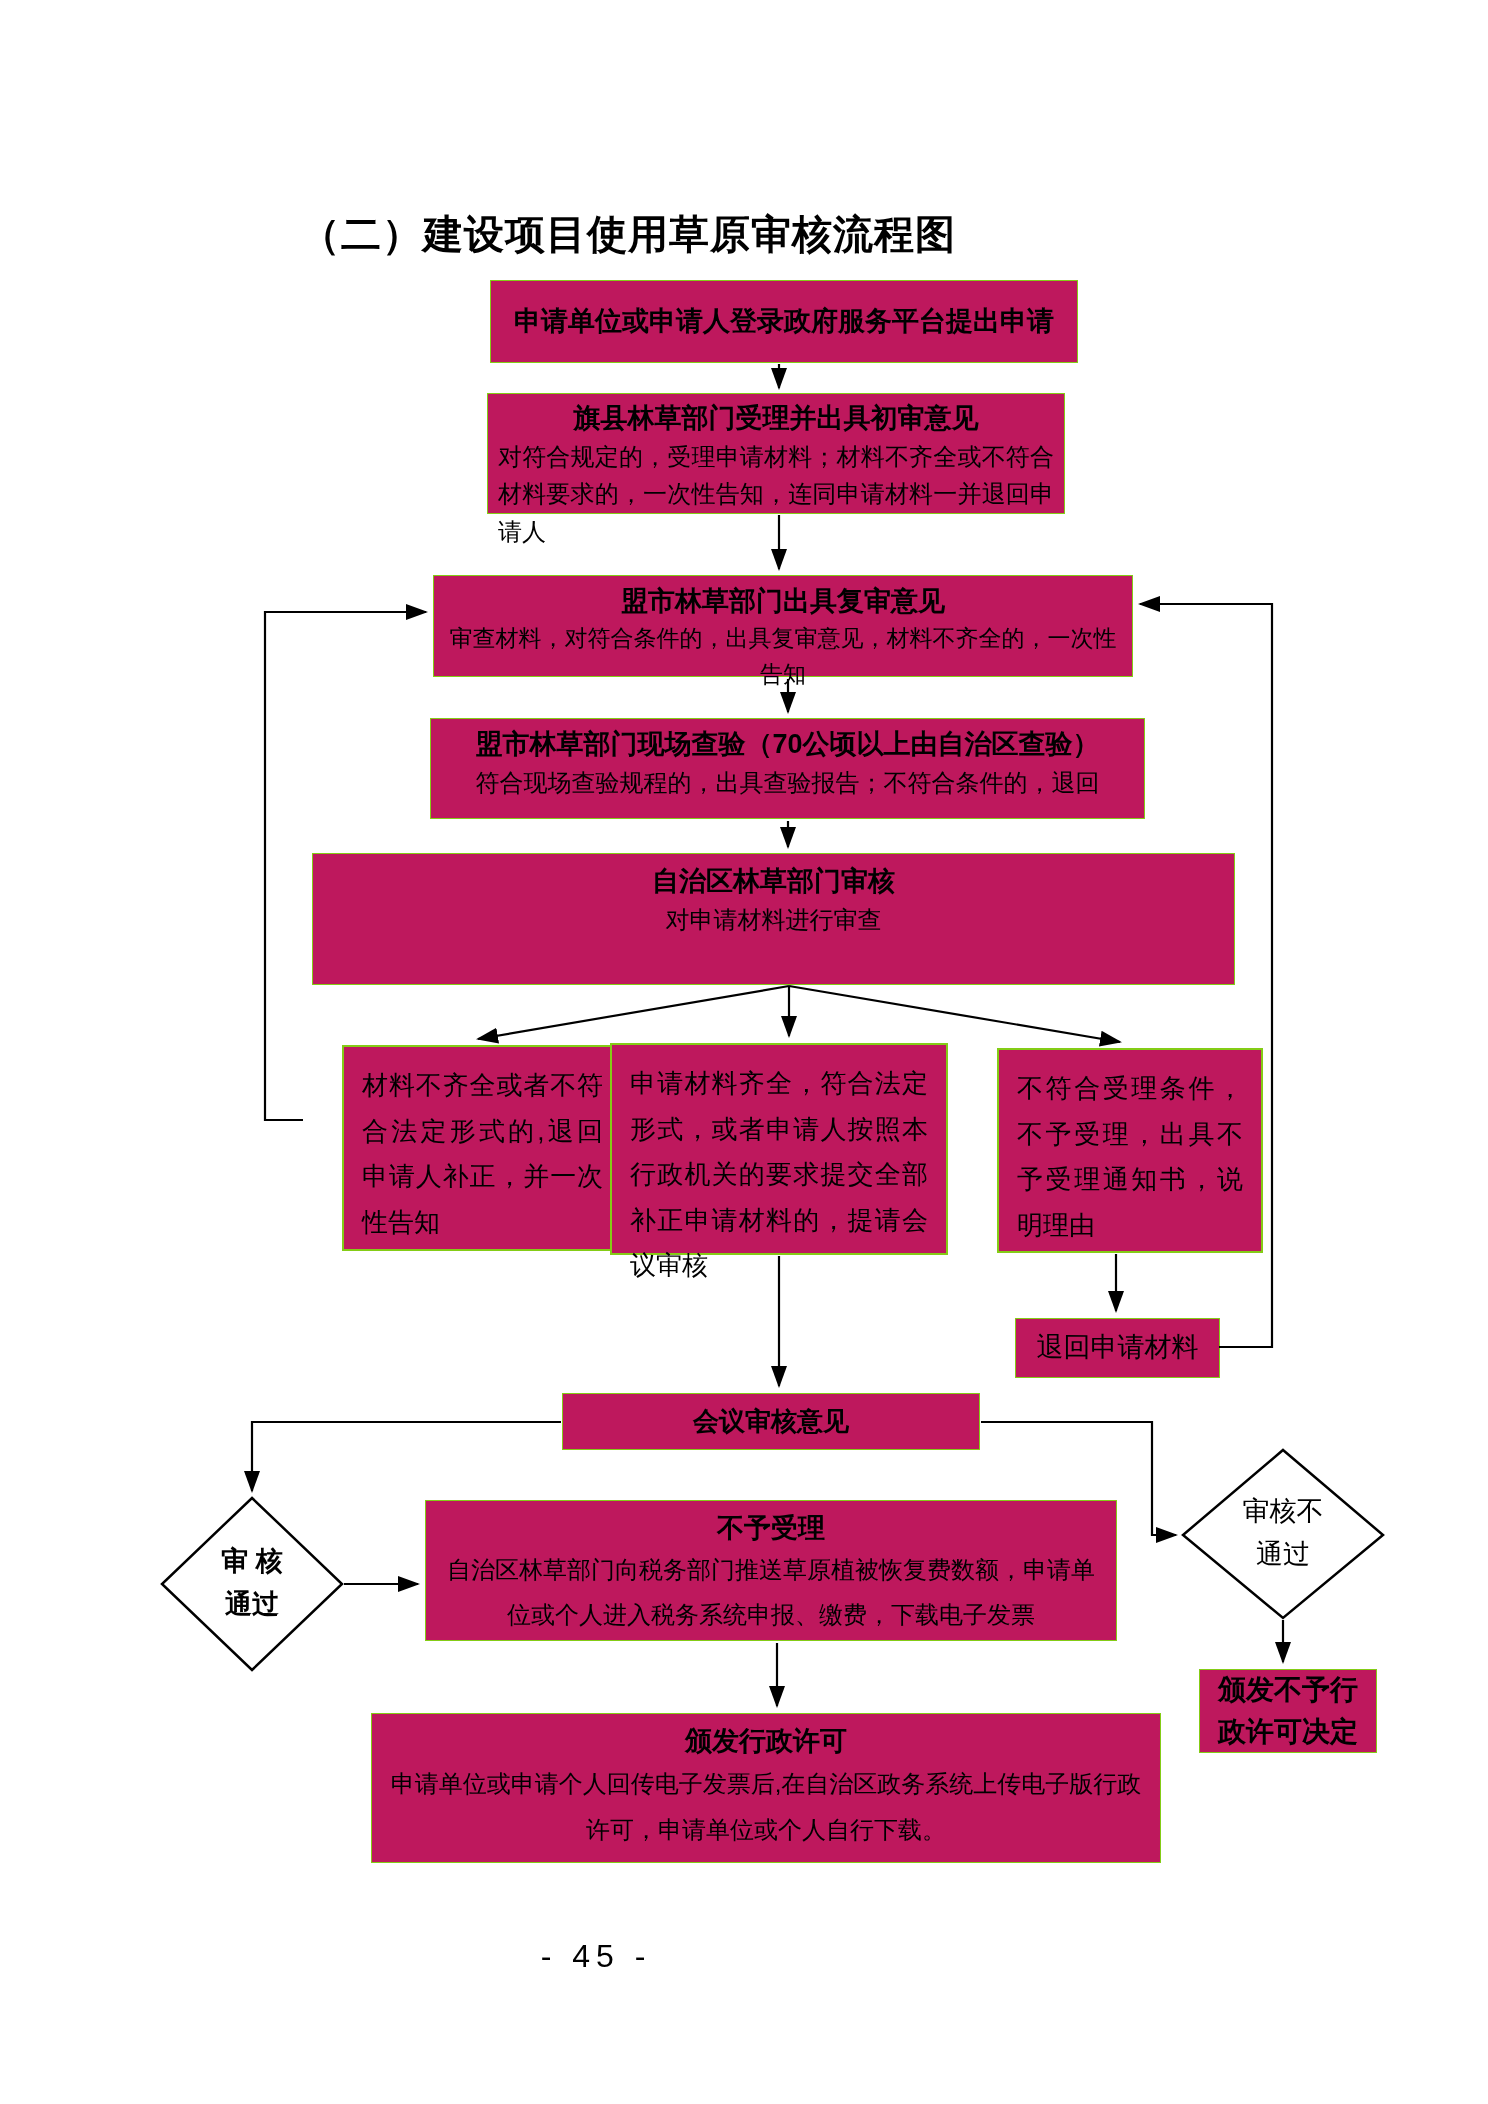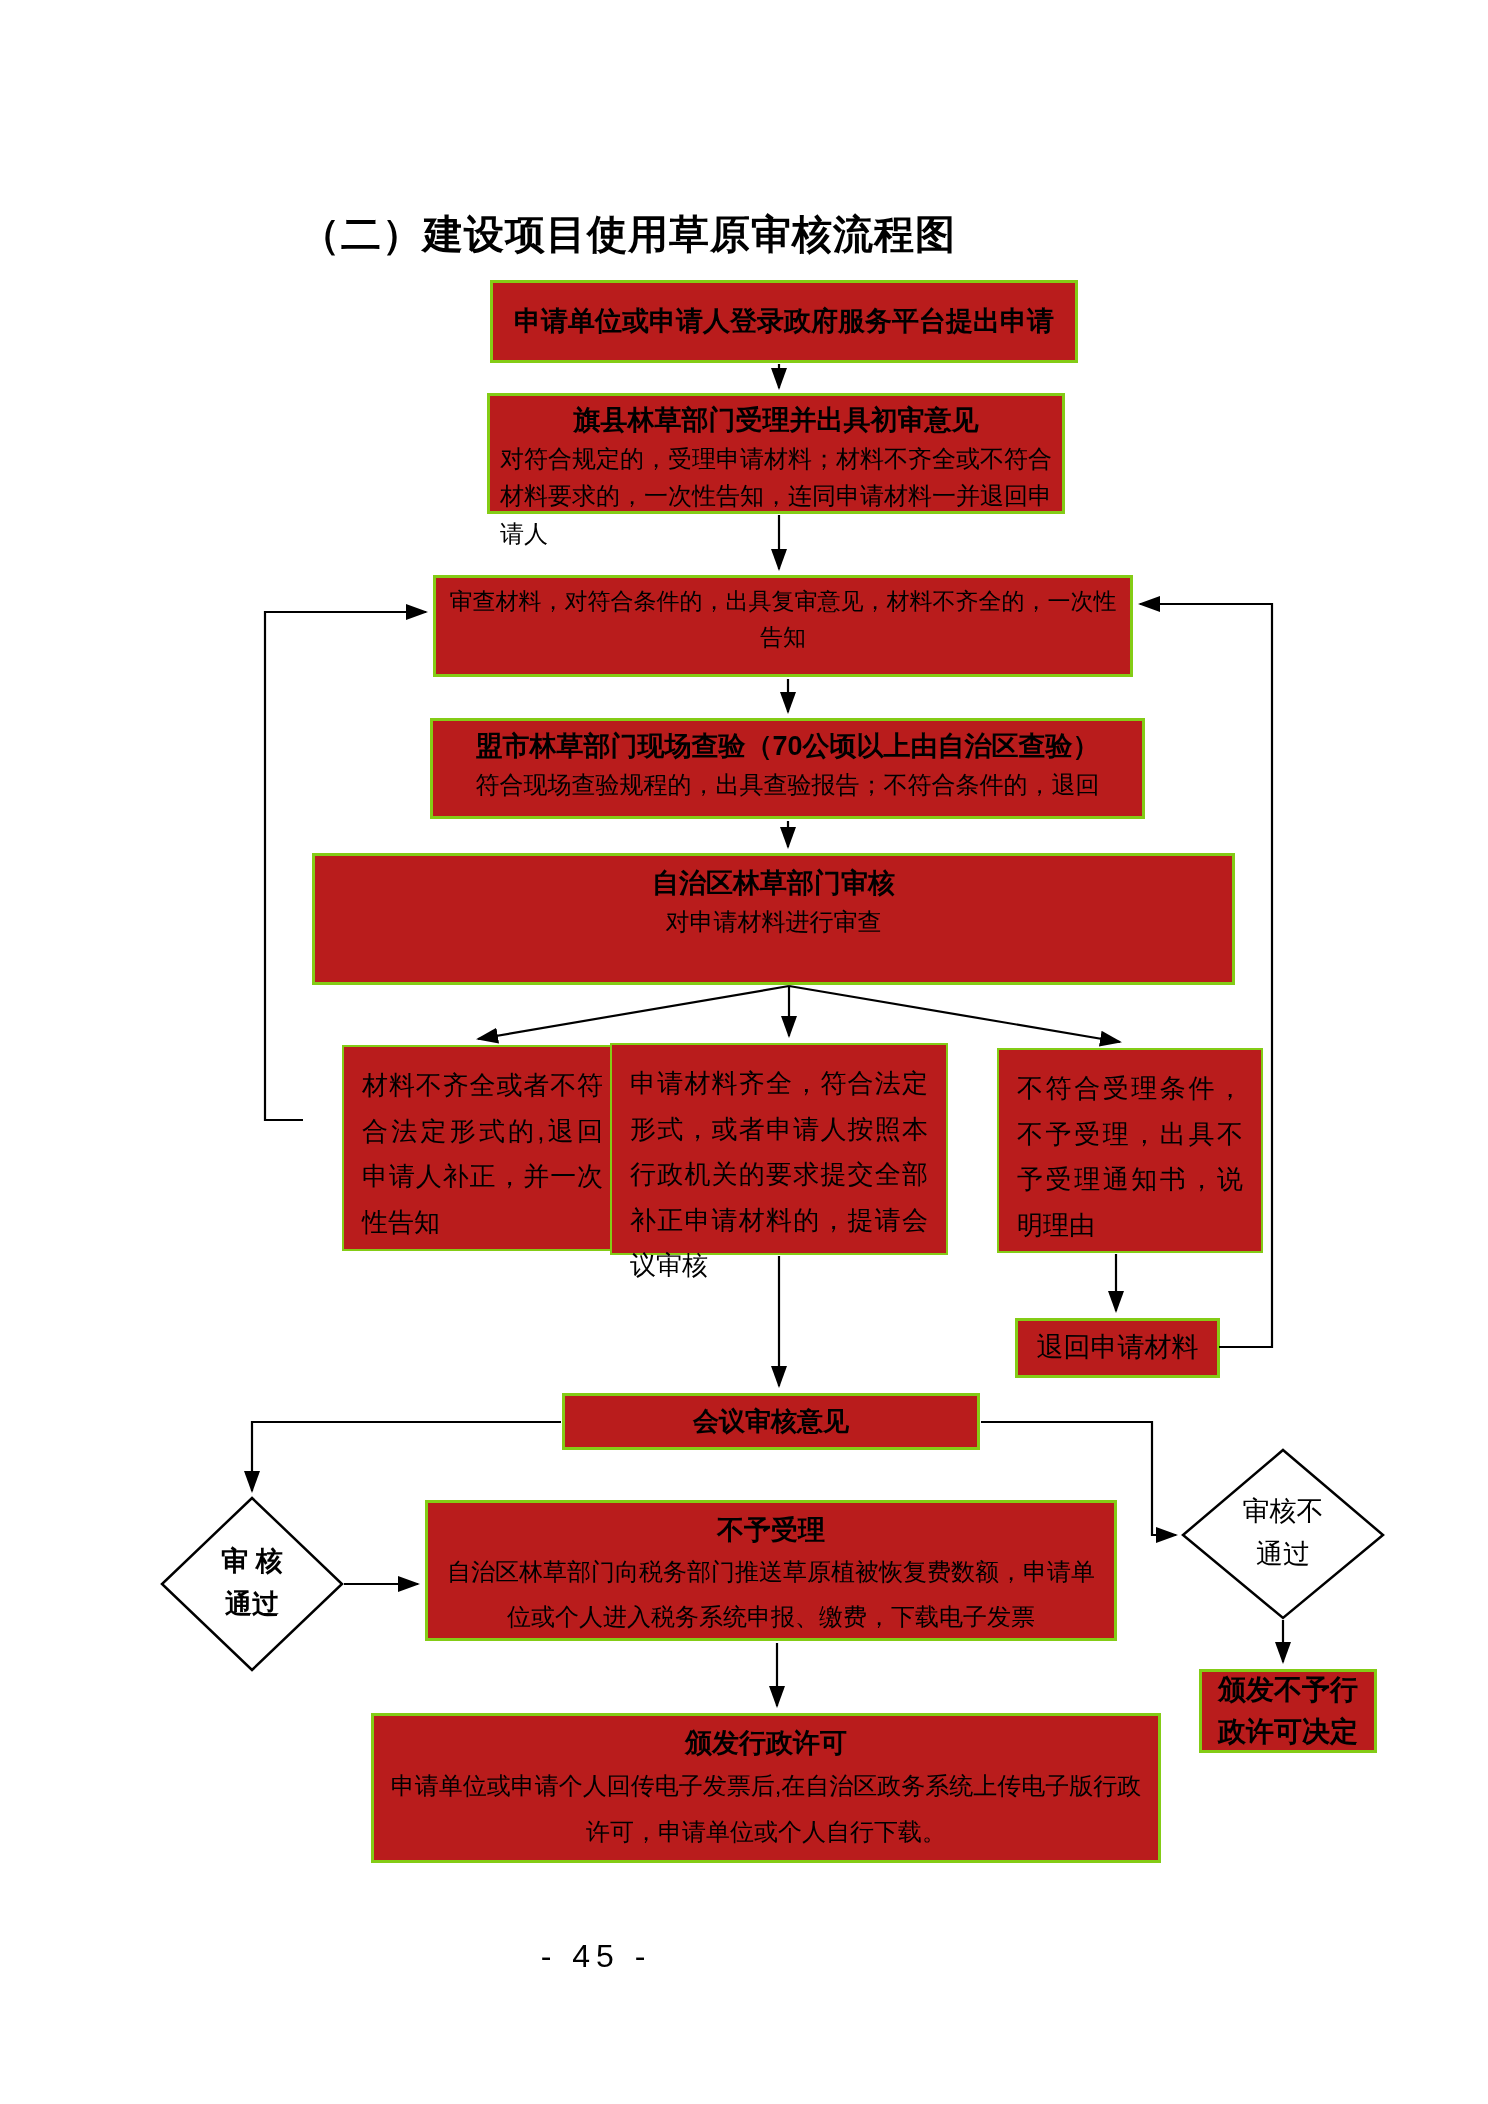--- a/index.html
+++ b/index.html
@@ -9,21 +9,21 @@
     background:#ffffff;
     font-family:"Liberation Sans", sans-serif;
     color:#000;
     overflow:hidden;
   }
   .doc-title{
     position:absolute;left:300px;top:207px;
     font-size:40px;font-weight:bold;letter-spacing:1px;white-space:nowrap;
   }
   .node{
-    position:absolute;background:#b91c1c;border:3px solid #84cc16;
+    position:absolute;background:#be185d;border:1px solid #84cc16;
     box-sizing:border-box;z-index:2;
     display:flex;flex-direction:column;align-items:center;
   }
   .node .t{font-weight:bold;font-size:27px;line-height:1.45;text-align:center;}
   .node .b{font-size:24px;line-height:1.55;text-align:center;}
   
   .n-apply{left:490px;top:280px;width:588px;height:83px;justify-content:center;}
   .n-county{left:487px;top:393px;width:578px;height:121px;padding:5px 10px;}
   .n-county .b{text-align:justify;}
   .n-league-review{left:433px;top:575px;width:700px;height:102px;padding:6px 8px;}
@@ -107,20 +107,21 @@
   <div class="node n-apply">
     <div class="t">申请单位或申请人登录政府服务平台提出申请</div>
   </div>
 
   <div class="node n-county">
     <div class="t">旗县林草部门受理并出具初审意见</div>
     <div class="b">对符合规定的，受理申请材料；材料不齐全或不符合材料要求的，一次性告知，连同申请材料一并退回申请人</div>
   </div>
 
   <div class="node n-league-review">
+    <div class="t">盟市林草部门出具复审意见</div>
     <div class="b">审查材料，对符合条件的，出具复审意见，材料不齐全的，一次性告知</div>
   </div>
 
   <div class="node n-league-inspect">
     <div class="t">盟市林草部门现场查验（70公顷以上由自治区查验）</div>
     <div class="b">符合现场查验规程的，出具查验报告；不符合条件的，退回</div>
   </div>
 
   <div class="node n-region-review">
     <div class="t">自治区林草部门审核</div>

